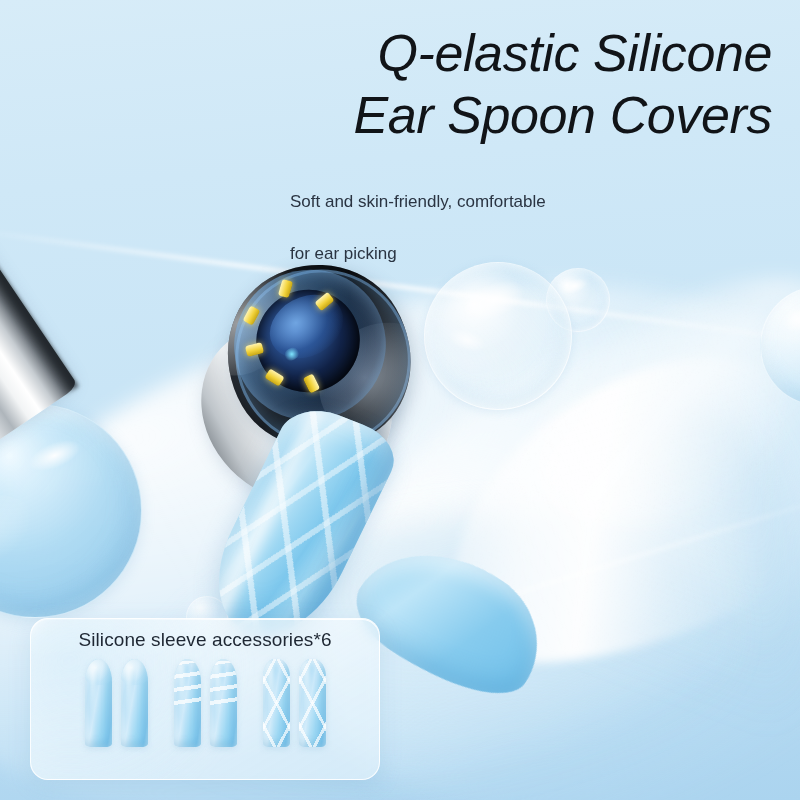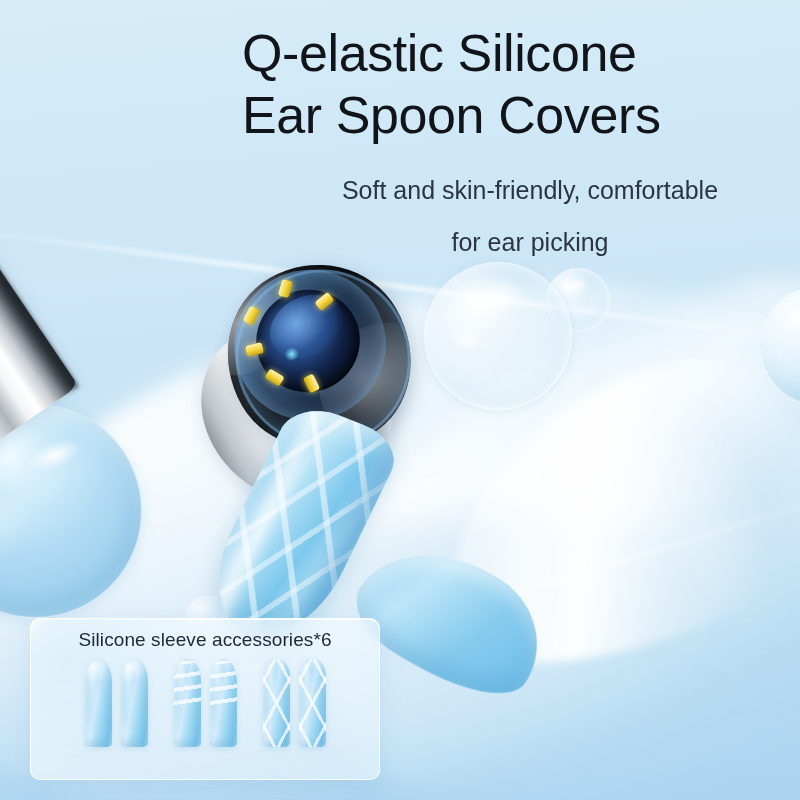--- a/index.html
+++ b/index.html
@@ -292,41 +292,42 @@
     border-radius:60% 40% 70% 30%/70% 60% 40% 30%;
     background:linear-gradient(110deg,#9ad5f1 0%,#bde5f8 30%,#86cbee 62%,#6fc0ea 100%);
     box-shadow:inset -8px -10px 22px rgba(70,150,200,.32),inset 6px 8px 18px rgba(255,255,255,.55);
     filter:blur(.4px);
   }
 
   
   .headline{
     position:absolute;right:28px;top:22px;
     width:530px;
-    text-align:left;
+    text-align:right;
     font-size:52px;line-height:62px;
     font-weight:400;
     color:#111418;
     letter-spacing:-.4px;
     white-space:pre-line;
+    font-style:italic;
   }
   .subhead{
-    position:absolute;right:30px;top:164px;
+    position:absolute;right:30px;top:176px;
     width:480px;
-    text-align:center;
-    font-size:25px;line-height:52px;
+    text-align:left;
+    font-size:17px;line-height:52px;
     font-weight:400;
     color:#2a3442;
     white-space:pre-line;
   }
 
   
   .card{
     position:absolute;left:30px;top:618px;width:348px;height:160px;
-    border-radius:10px;
+    border-radius:18px;
     background:linear-gradient(150deg,rgba(255,255,255,.80) 0%,rgba(249,253,255,.66) 40%,rgba(238,248,254,.58) 72%,rgba(232,245,253,.62) 100%);
     border:1px solid rgba(255,255,255,.85);
     box-shadow:0 6px 22px rgba(110,165,205,.18),inset 0 1px 0 rgba(255,255,255,.9);
     backdrop-filter:blur(6px);
     overflow:hidden;
   }
   .card-wave{
     position:absolute;left:-40px;top:-30px;width:260px;height:240px;
     border-radius:50% 50% 40% 60%/60% 40% 60% 40%;
     background:radial-gradient(ellipse at 30% 30%,rgba(186,224,246,.40),rgba(200,232,249,0) 70%);

